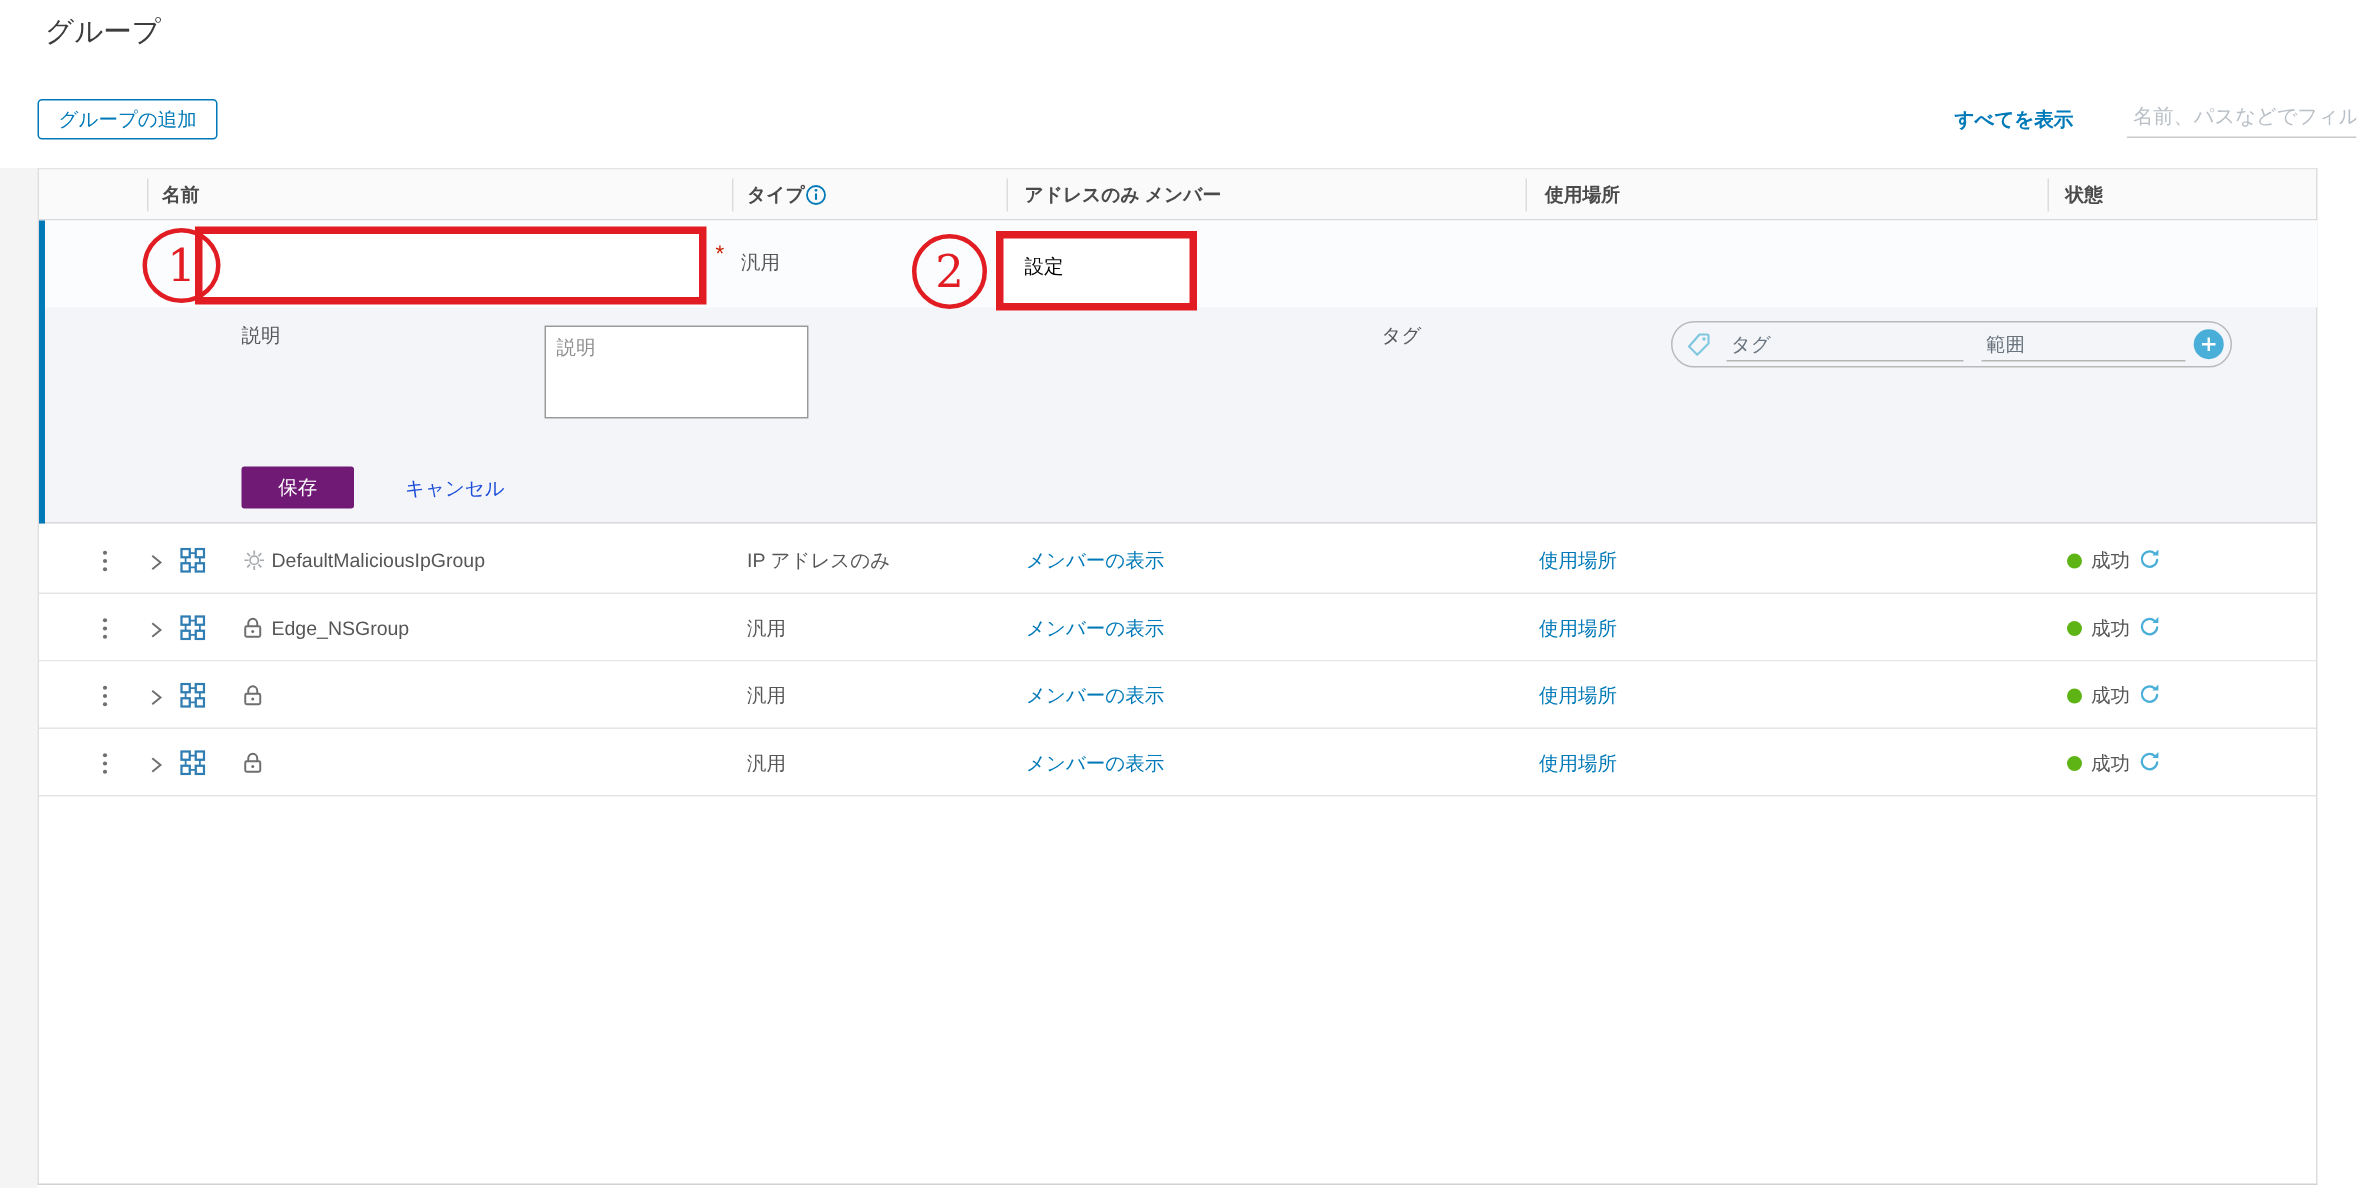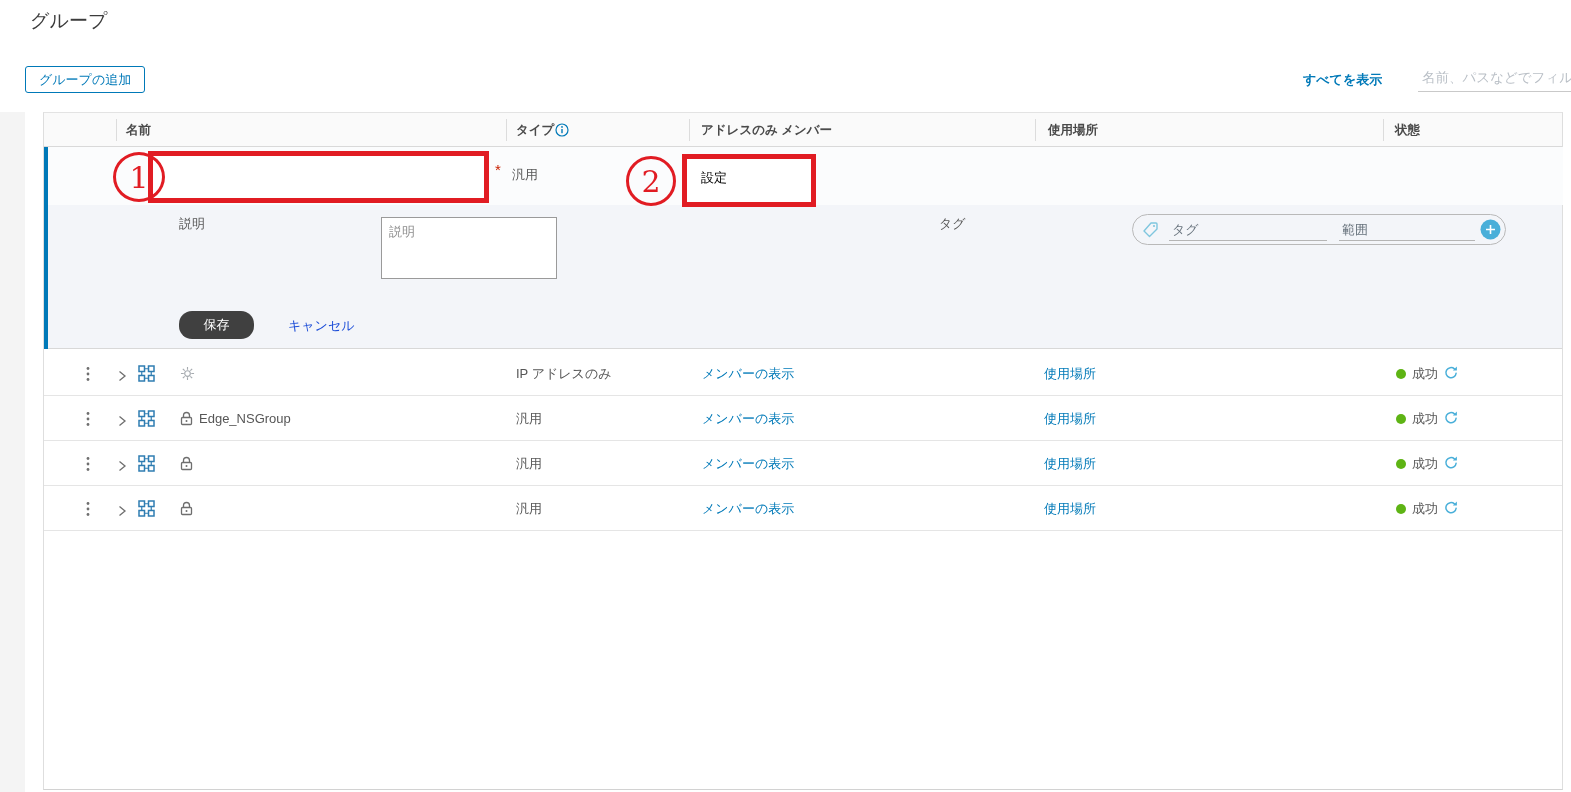--- a/index.html
+++ b/index.html
@@ -22,21 +22,21 @@
     left:1418px; top:66px; width:155px; height:26px; border:none; outline:none;
     border-bottom:1px solid #c9c9c9; font-size:13.5px; color:#444; background:transparent; padding:0 0 2px 4px;
     font-family:inherit;
   }
   .filter-input::placeholder { color:#b9bfc6; }
 
   .left-gutter { left:0; top:112px; width:25px; height:680px; background:#f4f4f4; }
 
   .gtable {
     left:25px; top:112px; width:1520px; height:678px; background:#fff;
-    border:1px solid #dedede; border-top-color:#e3e3e3; border-bottom-color:#d2d2d2;margin-left:18px;
+    border:1px solid #dedede; border-top-color:#e3e3e3; border-bottom-color:#d2d2d2;
   }
   .thead { left:0; top:0; width:100%; height:34px; background:#fafafa; border-bottom:1px solid #d9d9d9; }
   .th { position:absolute; top:0; height:34px; line-height:34px; font-size:12.5px; font-weight:600; color:#4a4a4a; }
   .th-sep { position:absolute; top:6px; width:1px; height:22px; background:#dcdcdc; }
   .info-icon { position:absolute; left:511px; top:10px; cursor:pointer; }
 
   .edit-panel { left:0; top:34px; width:100%; height:202px; background:#f3f5f9; border-bottom:1px solid #d8d8d8; }
   .edit-top { left:4px; top:34px; width:1515px; height:58px; background:#fbfcfd; z-index:1; }
   .blue-bar { left:0; top:34px; width:4px; height:202px; background:#0079b8; z-index:2; }
 
@@ -75,22 +75,22 @@
     border-bottom:1px solid #b5b5b5; font-size:13px; color:#444; padding:0 0 0 3px; font-family:inherit;
   }
   .pill-field::placeholder { color:#68737d; }
   .pill-tag { left:36px; width:158px; }
   .pill-scope { left:206px; width:136px; }
   .pill-plus { position:absolute; right:4px; top:4px; width:21px; height:21px; cursor:pointer; }
 
   .tag-help { left:1092px; top:137px; width:362px; font-size:11.5px; line-height:16px; color:#565656; z-index:2; }
 
   .save-btn {
-    left:135px; top:198px; width:75px; height:28px; background:#404040; color:#fff; border:none;
-    border-radius:13px; font-size:13px; cursor:pointer; z-index:2; font-family:inherit;
+    left:135px; top:198px; width:75px; height:28px; background:#701a75; color:#fff; border:none;
+    border-radius:2px; font-size:13px; cursor:pointer; z-index:2; font-family:inherit;
   }
   .cancel-btn { left:244px; top:204px; font-size:13px; color:#1d4ed8; cursor:pointer; z-index:2; text-decoration:none; }
 
   .grow { position:absolute; left:0; width:100%; height:45px; border-bottom:1px solid #e5e5e5; background:#fff; }
   .grow .cell { position:absolute; top:0; height:45px; line-height:45px; font-size:13px; color:#565656; white-space:nowrap; }
   .grow .icn { position:absolute; }
   .c-menu { left:42px; top:15px; cursor:pointer; }
   .c-chev { left:74px; top:17px; cursor:pointer; }
   .c-grid { left:94px; top:14px; }
   .c-nicon { left:136px; top:15px; }
@@ -196,20 +196,21 @@
               <rect x="10.5" y="10.5" width="5.5" height="5.5"></rect>
             </g>
             <path d="M6.5 3.75h4M6.5 13.25h4M3.75 6.5v4M13.25 6.5v4" stroke="#2f7db2" stroke-width="1.2"></path>
           </svg></span>
       <span class="icn c-nicon"><svg width="15" height="15" viewBox="0 0 16 16">
             <g stroke="#a6abb0" stroke-width="1.2" fill="none">
               <circle cx="8" cy="8" r="3"></circle>
               <path d="M8 1v3M8 12v3M1 8h3M12 8h3M3 3l2 2M11 11l2 2M13 3l-2 2M5 11l-2 2"></path>
             </g>
           </svg></span>
+      <span class="cell c-name">DefaultMaliciousIpGroup</span>
       <span class="cell c-type">IP アドレスのみ</span>
       <a class="cell c-members">メンバーの表示</a>
       <a class="cell c-where">使用場所</a>
       <span class="icn c-dot"></span>
       <span class="cell c-status">成功</span>
       <span class="icn c-refresh"><svg width="14" height="14" viewBox="0 0 14 14">
             <path d="M12.1 7.2a5.1 5.1 0 1 1-1.7-4.3" fill="none" stroke="#49afd9" stroke-width="1.5" stroke-linecap="round"></path>
             <path d="M12.9 0.4v4H8.9z" fill="#49afd9"></path>
           </svg></span>
     </div>

